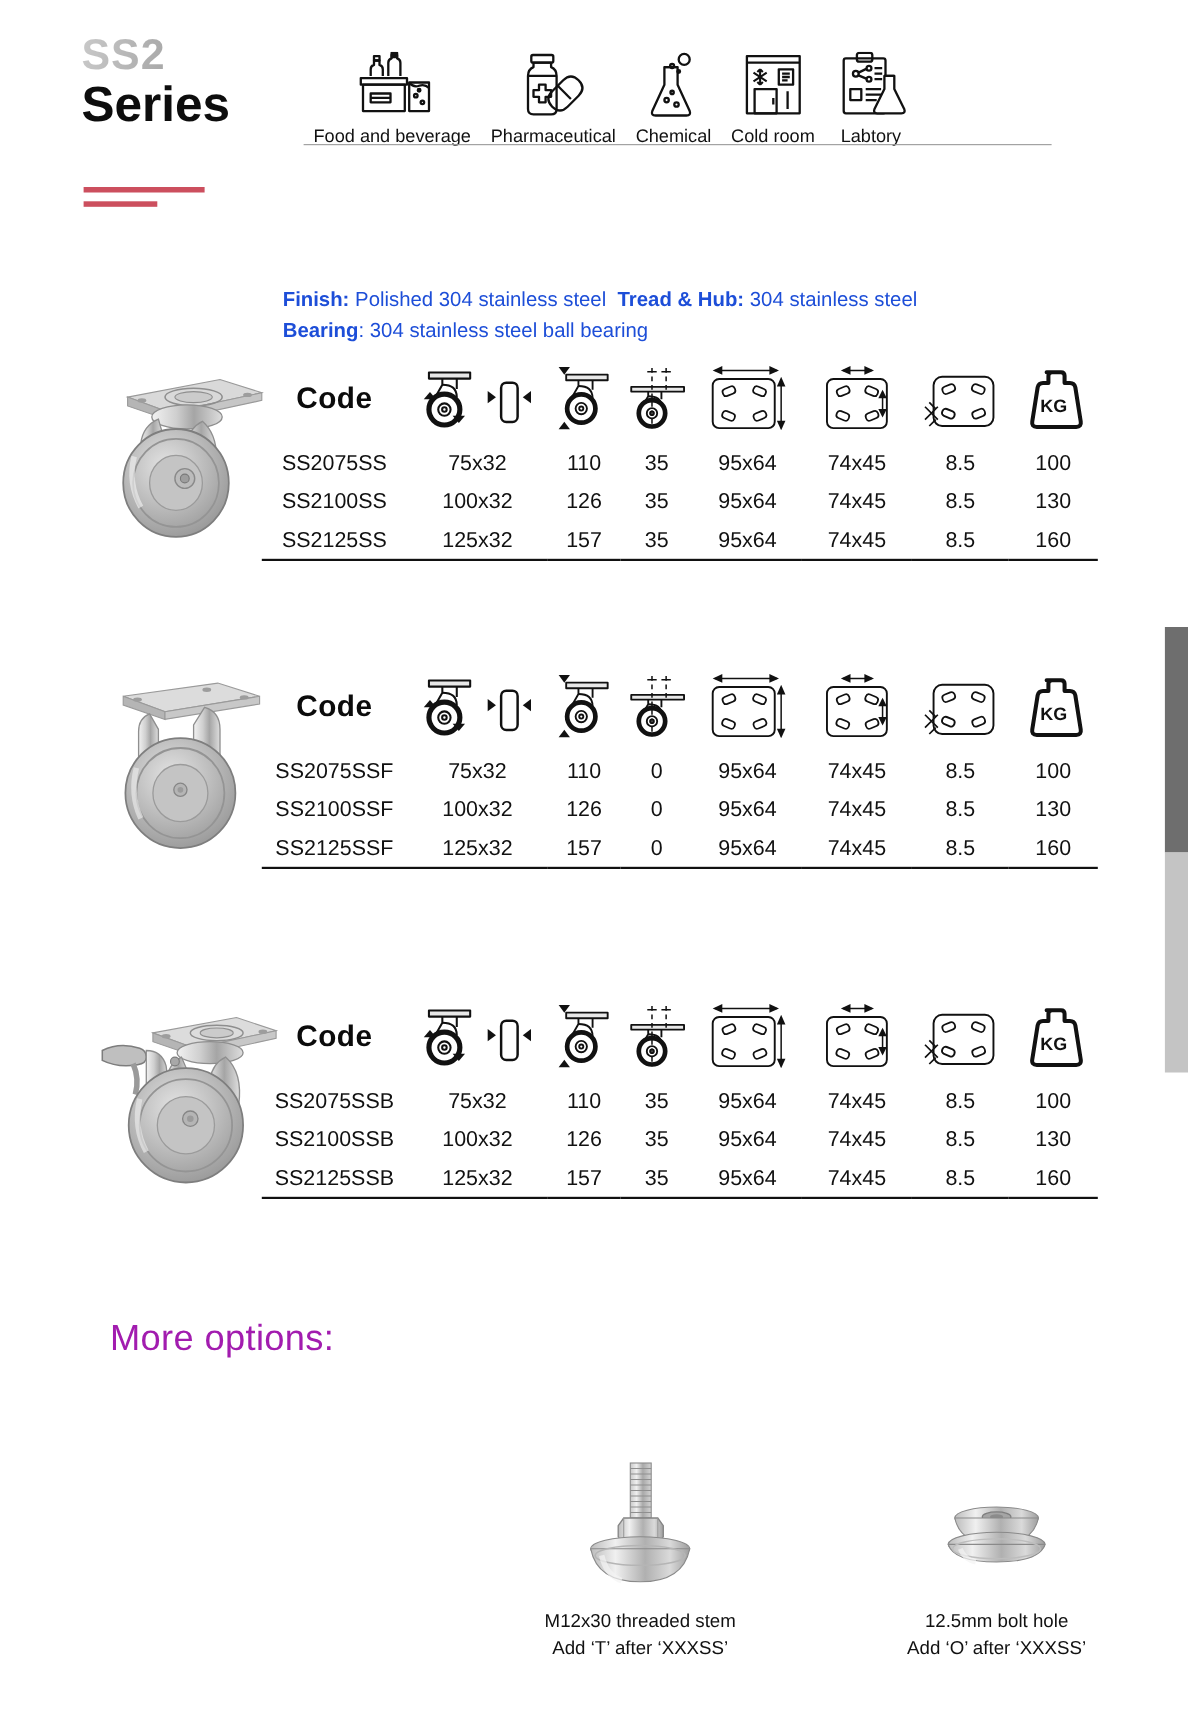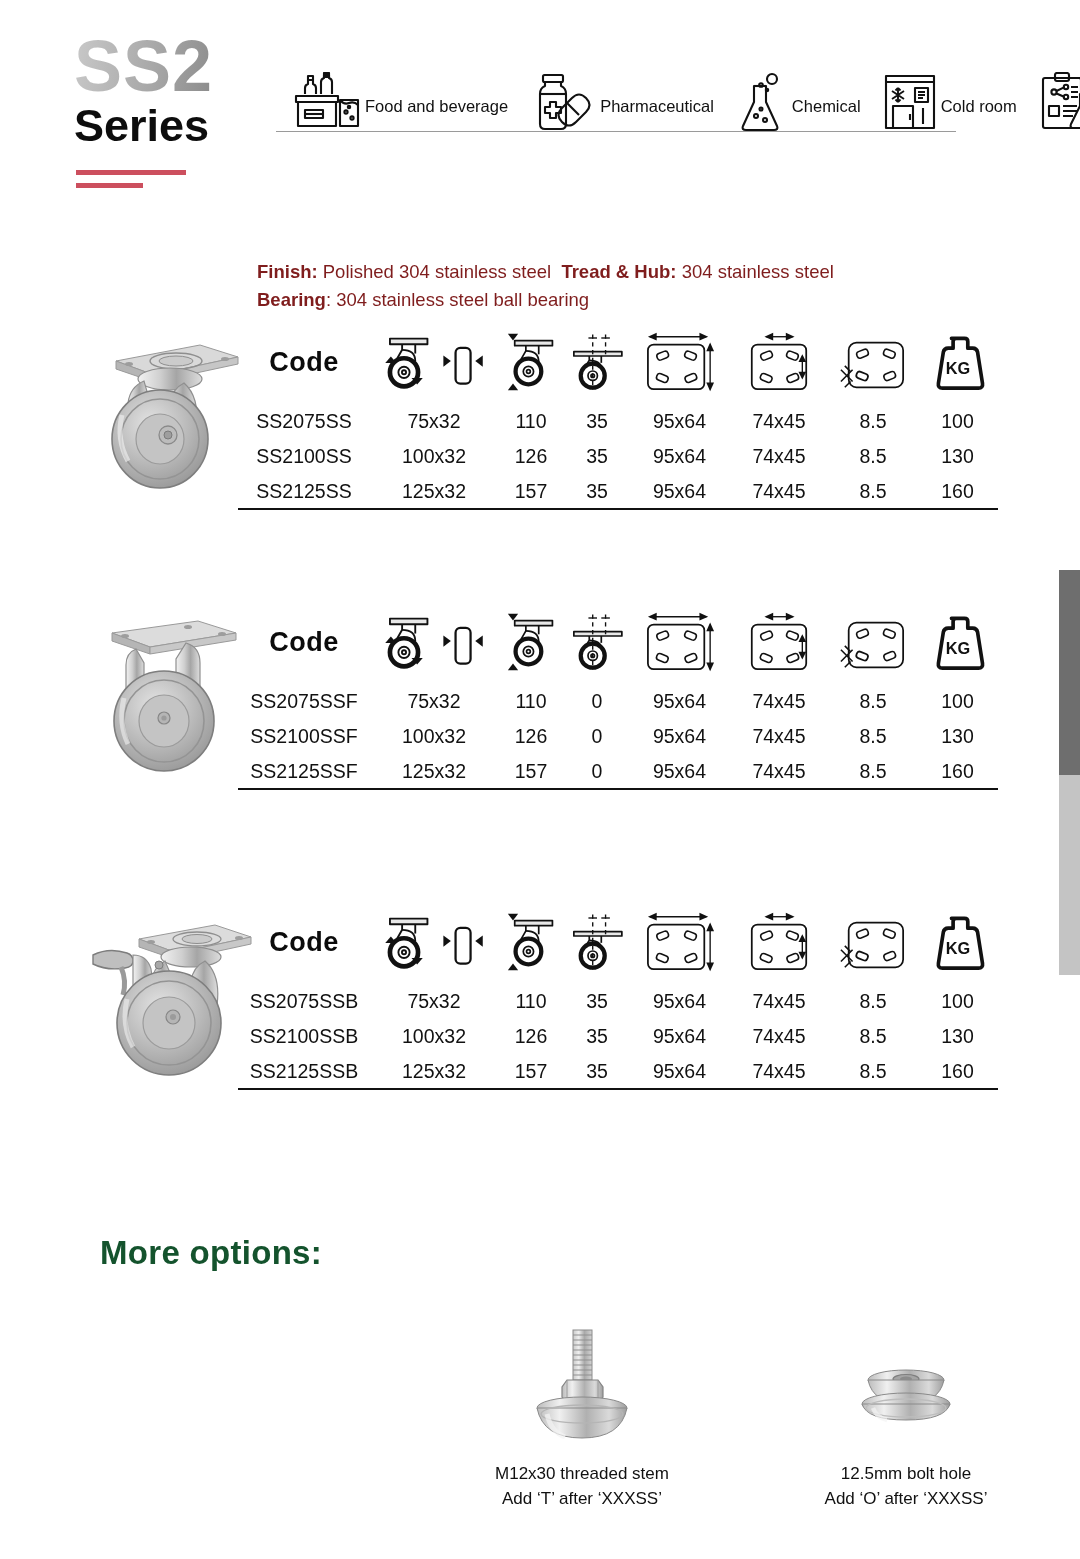--- a/index.html
+++ b/index.html
@@ -9,45 +9,45 @@
     font-family: "Liberation Sans", sans-serif;
     color: #1a1a1a;
     overflow: hidden;
   }
   .page { position: relative; width: 1080px; height: 1559px; }
 
   
   .header { position: absolute; left: 0; top: 0; width: 1080px; height: 200px; }
   .series-title { position: absolute; left: 74px; top: 32px; width: 230px; }
   .series-line1 {
-    font-size: 72px; font-weight: bold; line-height: 0.95;
+    font-size: 39px; font-weight: bold; line-height: 0.95;
     letter-spacing: 1px;
     background: linear-gradient(100deg,#c9c9c9 0%,#a8a8a8 35%,#8e8e8e 60%,#bdbdbd 100%);
     -webkit-background-clip: text; background-clip: text;
     -webkit-text-fill-color: transparent; color: #a8a8a8;
   }
   .series-line2 {
     font-size: 45px; font-weight: bold; line-height: 1.05;
     color: #0d0d0d; letter-spacing: 0px; margin-top: 2px;
   }
   .accent-bar-long { position: absolute; left: 76px; top: 170px; width: 110px; height: 5px; }
   .accent-bar-short { position: absolute; left: 76px; top: 183px; width: 67px; height: 5px; }
 
   
   .apps { position: absolute; left: 276px; top: 34px; width: 680px; height: 100px;
           display: flex; align-items: flex-end; }
-  .app-item { display: flex; flex-direction: row; align-items: center; padding: 0 9px; }
+  .app-item { display: flex; flex-direction: column; align-items: center; padding: 0 9px; }
   .app-icon { height: 62px; display: flex; align-items: flex-end; justify-content: center; }
   .app-label { font-size: 16.5px; color: #111; margin-top: 6px; white-space: nowrap; }
   .apps-underline { position: absolute; left: 276px; top: 131px; width: 680px; height: 1px;
                     background: #9a9a9a; }
 
   
   .specs { position: absolute; left: 257px; top: 258px; width: 760px; }
-  .spec-row { font-size: 18.5px; line-height: 1.53; color: #7f1d1d; white-space: nowrap; }
+  .spec-row { font-size: 18.5px; line-height: 1.53; color: #1d4ed8; white-space: nowrap; }
   .spec-row b { font-weight: bold; }
 
   
   .block { position: absolute; left: 0; width: 1080px; }
   .block-1 { top: 320px; }
   .block-2 { top: 600px; }
   .block-3 { top: 900px; }
 
   .photo { position: absolute; left: 78px; top: 0; width: 180px; height: 195px;
            display: flex; align-items: center; justify-content: center; }
@@ -72,22 +72,22 @@
     text-align: center; vertical-align: middle;
     font-size: 19.5px; color: #111;
     border-right: 1px solid #cfcfcf;
     border-bottom: 1.6px solid #3a3a3a;
   }
   .trow td:last-child { border-right: none; }
   .trow.last td { border-bottom: 2.5px solid #111; }
   .icon-cell svg { display: block; margin: 0 auto; }
 
   
-  .more-title { position: absolute; left: 100px; top: 1234px;
-                font-size: 33px; font-weight: bold; color: #14532d; letter-spacing: 0.3px; }
+  .more-title { position: absolute; left: 100px; top: 1197px;
+                font-size: 33px; font-weight: normal; color: #a21caf; letter-spacing: 0.3px; }
   .opt { position: absolute; width: 300px; text-align: center; }
   .opt-1 { left: 432px; top: 1320px; }
   .opt-2 { left: 756px; top: 1320px; }
   .opt-img { height: 130px; display: flex; align-items: flex-end; justify-content: center; }
   .opt-cap { font-size: 17px; line-height: 1.45; color: #111; margin-top: 12px; }
 
   
   .scrollbar { position: absolute; right: 0; top: 570px; width: 21px; height: 405px; }
   .scroll-thumb { position: absolute; top: 0; left: 0; width: 21px; height: 205px; background: #6e6e6e; }
   .scroll-track { position: absolute; top: 205px; left: 0; width: 21px; height: 200px; background: #c4c4c4; }

